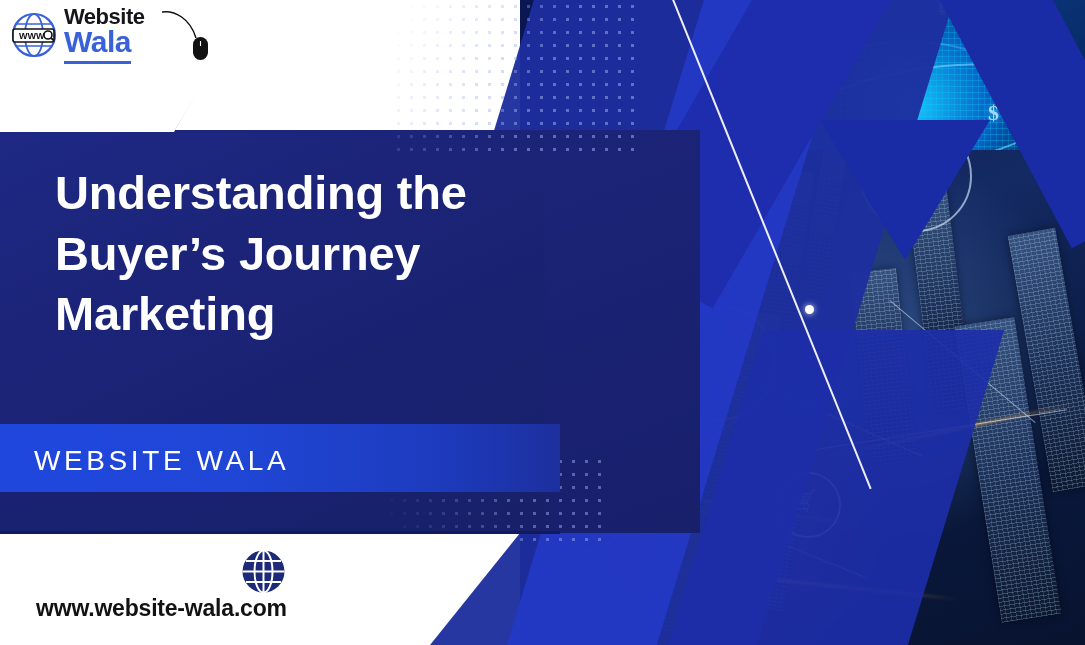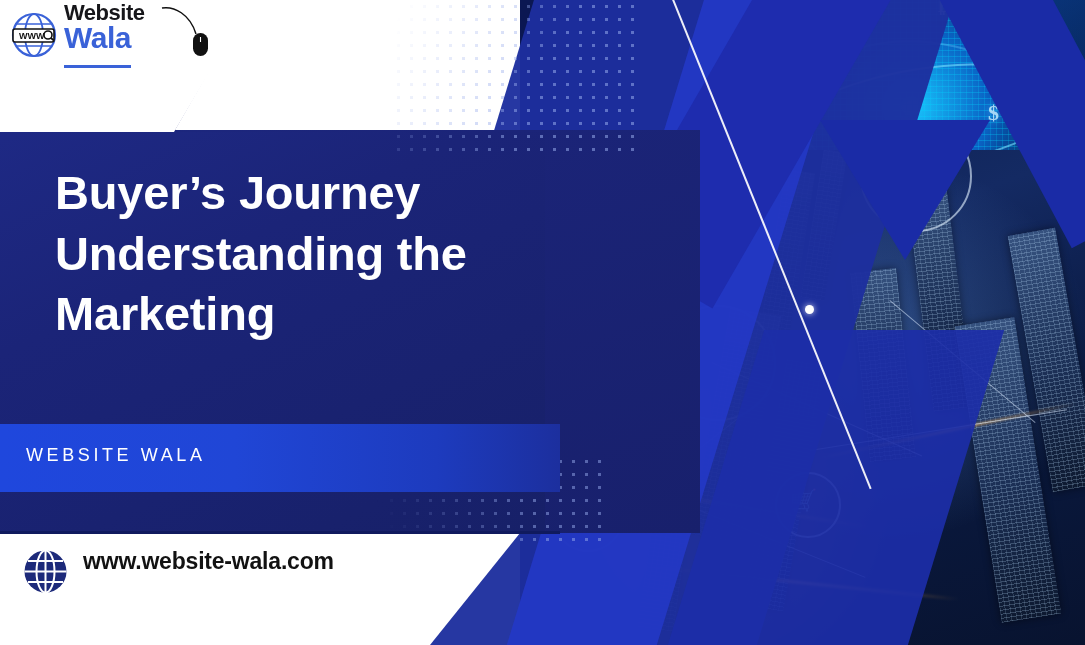--- a/index.html
+++ b/index.html
@@ -135,47 +135,47 @@
     pointer-events:none;
   }
 
   
   .logo{position:absolute;left:8px;top:4px;width:250px;height:62px;display:flex;align-items:center;}
   .logo-globe{position:relative;width:52px;height:52px;flex:0 0 52px;text-align:center;}
   .logo-globe svg{display:block;}
   .logo-words{margin-left:4px;position:relative;}
   .logo-top{font-size:22px;font-weight:bold;color:#16161a;line-height:.96;letter-spacing:-.5px;}
   .logo-bottom{font-size:30px;font-weight:bold;color:#3a62d8;line-height:1;letter-spacing:-.5px;
-               border-bottom:3px solid #3a62d8;display:inline-block;padding-bottom:12px;}
+               border-bottom:3px solid #3a62d8;display:inline-block;padding-bottom:4px;}
   .logo-mouse{position:absolute;left:128px;top:30px;width:17px;height:25px;}
 
   
   .headline{
     position:absolute;left:55px;top:163px;width:520px;
     color:#ffffff;font-size:47px;font-weight:bold;line-height:1.29;
     letter-spacing:-.2px;
   }
 
   
   .accent-band{
     position:absolute;left:0;top:424px;width:560px;height:68px;
     background:linear-gradient(90deg,#1f47dd 0%,#2046d6 42%,#1d3bbe 78%,#1c2f9e 100%);
   }
   .accent-text{
-    position:absolute;left:26px;top:445px;color:#ffffff;
-    font-size:18px;letter-spacing:3.6px;font-weight:normal;
+    position:absolute;left:34px;top:445px;color:#ffffff;
+    font-size:28px;letter-spacing:3.6px;font-weight:normal;
   }
 
   
   .footer{
     position:absolute;left:0;top:533px;width:1085px;height:112px;background:#ffffff;
     clip-path:polygon(0 0, 520px 0, 430px 112px, 0 112px);
     z-index:6;
   }
-  .footer-inner{position:absolute;left:22px;top:548px;display:flex;align-items:flex-start;z-index:7;}
+  .footer-inner{position:absolute;left:22px;top:548px;display:flex;align-items:flex-end;z-index:7;flex-direction:column;}
   .footer-globe{width:47px;height:47px;flex:0 0 47px;}
   .footer-url{margin-left:14px;font-size:23px;font-weight:bold;color:#121212;letter-spacing:-.2px;}
   .top-rule{position:absolute;left:0;top:531px;width:560px;height:3px;background:#101a5e;z-index:7;}
 </style>
 </head>
 <body>
 
 <div class="banner">
 
   <div class="photo-stage">
@@ -262,22 +262,22 @@
         <rect x="1" y="1" width="15" height="23" rx="7.5" fill="#111111"></rect>
         <line x1="8.5" y1="5" x2="8.5" y2="10" stroke="#ffffff" stroke-width="1.1"></line>
       </svg>
       <svg style="position:absolute;left:96px;top:2px;" width="44" height="34" viewBox="0 0 44 34">
         <path d="M2 4 C 14 2, 30 10, 36 30" fill="none" stroke="#111111" stroke-width="1.5"></path>
       </svg>
     </div>
   </div>
 
   <div class="headline">
+    <div>Understanding the</div>
     <div>Buyer’s Journey</div>
-    <div>Understanding the</div>
     <div>Marketing</div>
   </div>
 
   <div class="accent-band"></div>
   <div class="accent-text">WEBSITE WALA</div>
 
   <div class="top-rule"></div>
   <div class="footer"></div>
   <div class="footer-inner">
     <svg class="footer-globe" viewBox="0 0 47 47">

